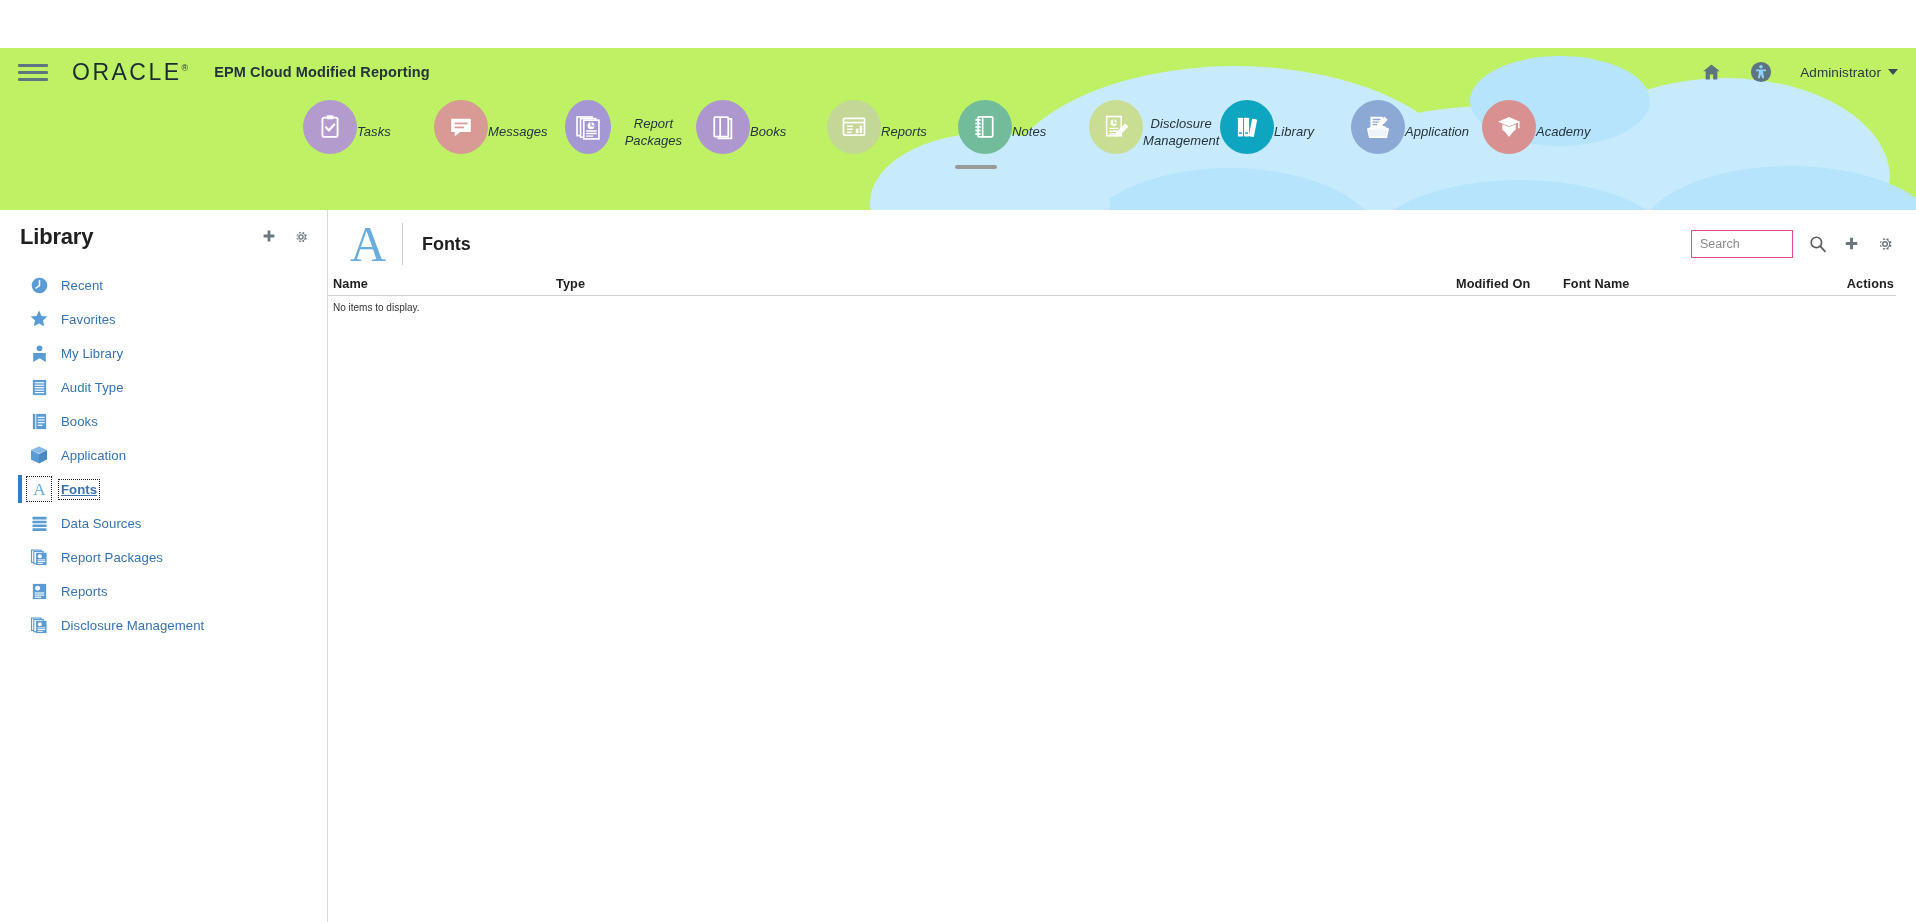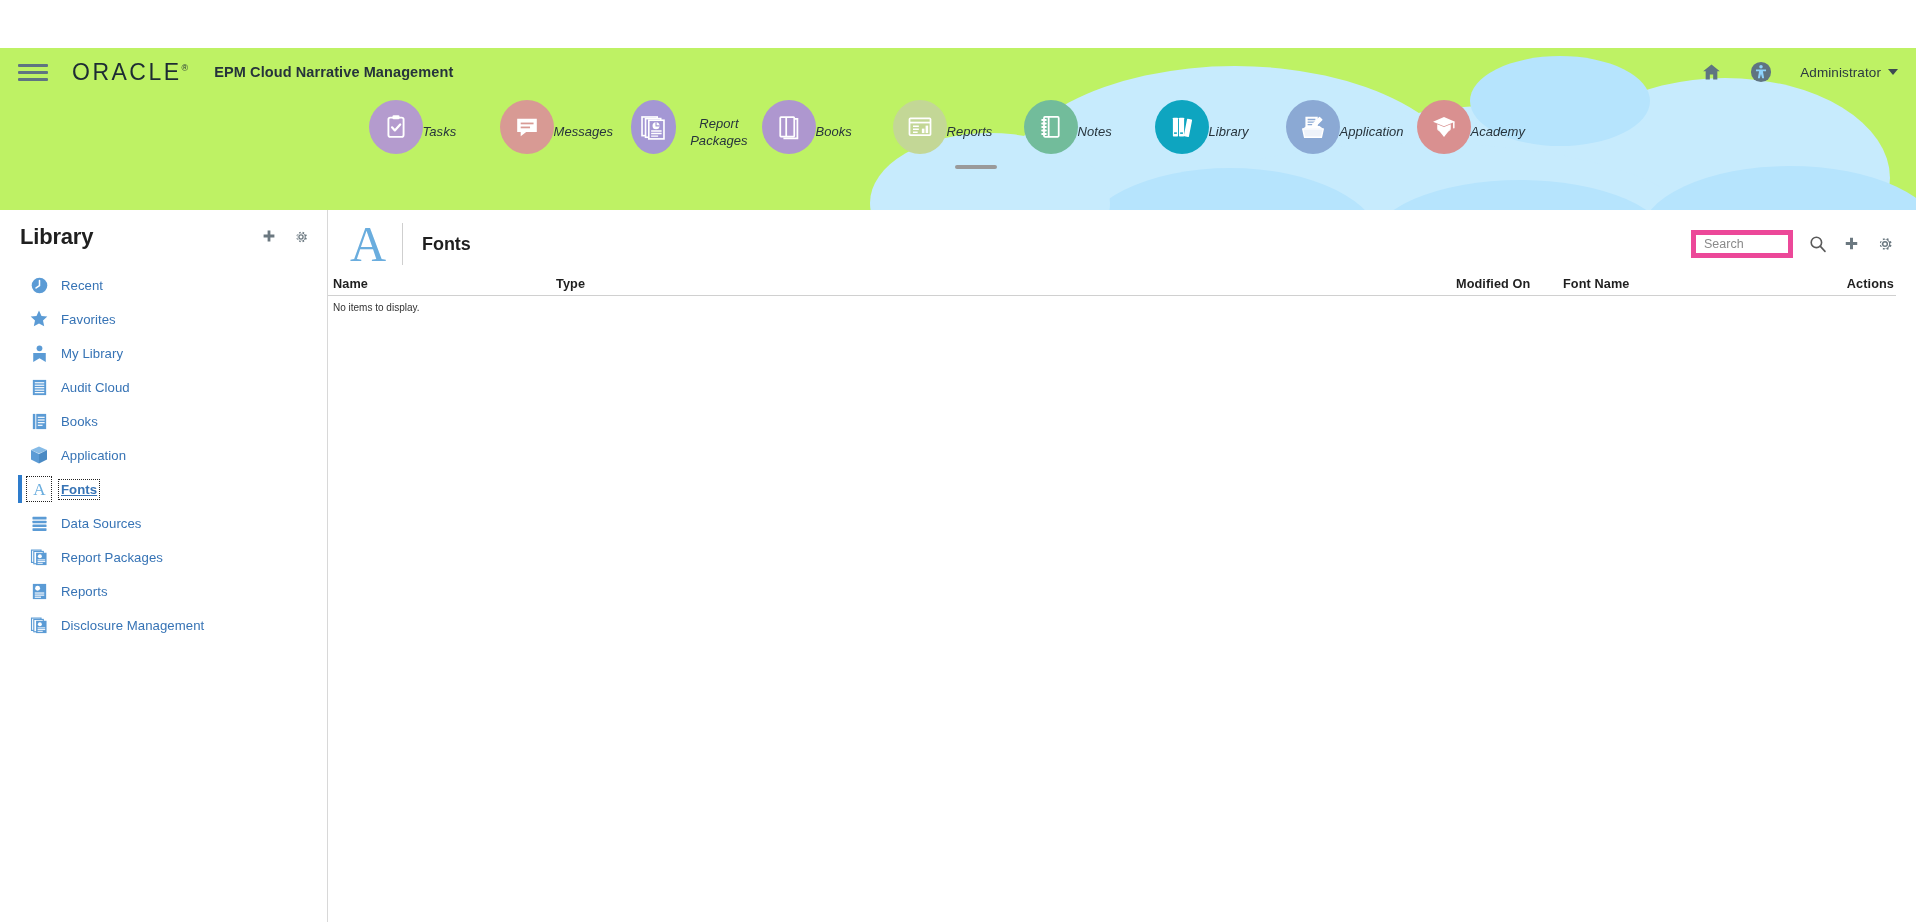--- a/index.html
+++ b/index.html
@@ -196,21 +196,21 @@
   .page-divider { width: 1px; height: 42px; background: #cfcfcf; }
   .page-title {
     font-size: 18px; font-weight: bold; color: #1f1f1f;
     margin-left: 19px; letter-spacing: -.1px;
   }
   .content-toolbar {
     margin-left: auto; display: flex; align-items: center; gap: 16px;
   }
   .search-input {
     width: 102px; height: 28px;
-    border: 5px solid #ec4899; background: #fff;
+    border: 1px solid #ec4899; background: #fff;
     font-family: "Liberation Sans", sans-serif;
     font-size: 12.5px; color: #333;
     padding: 0 8px; outline: none;
   }
   .search-input::placeholder { color: #8a8a8a; }
 
   
   .grid { padding: 0 20px 0 0; }
   .grid-head {
     display: flex; align-items: flex-end;
@@ -252,21 +252,21 @@
     <div class="hamburger">
       <i></i>
         <i></i>
         <i></i>
     </div>
 
     <div class="oracle-logo">
       <span>ORACLE</span><sup>®</sup>
     </div>
 
-    <div class="app-title">EPM Cloud Narrative Management</div>
+    <div class="app-title">EPM Cloud Modified Reporting</div>
 
     <div class="banner-right">
       <span class="icon-btn">
         <svg width="21" height="20" viewBox="0 0 24 24" fill="#5f7481" aria-hidden="true">
           <path d="M12 3L2 11h3v10h5v-6h4v6h5V11h3z"></path>
         </svg>
       </span>
       <span class="icon-btn">
         <svg width="22" height="22" viewBox="0 0 24 24" aria-hidden="true">
           <circle cx="12" cy="12" r="11" fill="#5f7481"></circle>
@@ -347,20 +347,33 @@
       <div class="sb-circle" style="background:#72bc9b">
         <svg width="28" height="28" viewBox="0 0 24 24" fill="none" stroke="#fff" stroke-width="1.5">
           <rect x="6" y="3.4" width="12.6" height="17" rx=".8"></rect>
           <line x1="10" y1="3.4" x2="10" y2="20.4"></line>
           <path d="M4.4 6h3.2M4.4 9h3.2M4.4 12h3.2M4.4 15h3.2M4.4 18h3.2" stroke-width="1.6" stroke-linecap="round"></path>
         </svg>
       </div>
       <div class="sb-label">Notes</div>
     </div>
 
+    <div class="sb-item">
+      <div class="sb-circle" style="background:#c9dd93">
+        <svg width="28" height="28" viewBox="0 0 24 24" fill="none" stroke="#fff" stroke-width="1.4">
+          <rect x="4" y="3" width="12.5" height="16.5"></rect>
+          <circle cx="10" cy="8.4" r="2.9" fill="#fff" stroke="none"></circle>
+          <path d="M10 5.5v2.9h2.9" stroke="#c9dd93" stroke-width="1"></path>
+          <path d="M6.4 13.2h7.6M6.4 15.6h7.6M6.4 18h5" stroke-width="1.2"></path>
+          <path d="M19.8 9.6l2.1 2.1-7.4 7.4-2.8.7.7-2.8z" fill="#fff" stroke="#fff" stroke-width="1.1" stroke-linejoin="round"></path>
+        </svg>
+      </div>
+      <div class="sb-label" style="white-space:pre-line">Disclosure
+Management</div>
+    </div>
 
     <div class="sb-item">
       <div class="sb-circle" style="background:#0ea5c0">
         <svg width="28" height="28" viewBox="0 0 24 24">
           <rect x="4.2" y="4" width="4.4" height="16.2" rx=".6" fill="#fff"></rect>
           <rect x="5.2" y="16.6" width="2.4" height="1.3" fill="#0ea5c0"></rect>
           <rect x="9.4" y="4" width="4.4" height="16.2" rx=".6" fill="#fff"></rect>
           <rect x="10.4" y="16.6" width="2.4" height="1.3" fill="#0ea5c0"></rect>
           <rect x="14.9" y="5.2" width="4.4" height="15.2" rx=".6" fill="#fff" transform="rotate(11 17.1 12.8)"></rect>
         </svg>
@@ -458,21 +471,21 @@
             <rect x="3" y="2" width="14" height="16" fill="#5b9bd5"></rect>
             <g fill="#fff">
               <rect x="5" y="4.4" width="10" height="1.2"></rect>
               <rect x="5" y="7" width="10" height="1.2"></rect>
               <rect x="5" y="9.6" width="10" height="1.2"></rect>
               <rect x="5" y="12.2" width="10" height="1.2"></rect>
               <rect x="5" y="14.8" width="10" height="1.2"></rect>
             </g>
           </svg>
         </span>
-        <span class="li-label">Audit Cloud</span>
+        <span class="li-label">Audit Type</span>
       </div>
 
       <div class="lib-item">
         <span class="li-icon">
           <svg width="19" height="19" viewBox="0 0 20 20">
             <rect x="3" y="2" width="2.6" height="16" fill="#5b9bd5"></rect>
             <rect x="6.6" y="2" width="10.4" height="16" fill="#5b9bd5"></rect>
             <g fill="#fff">
               <rect x="8.2" y="5" width="7.2" height="1.2"></rect>
               <rect x="8.2" y="7.8" width="7.2" height="1.2"></rect>

